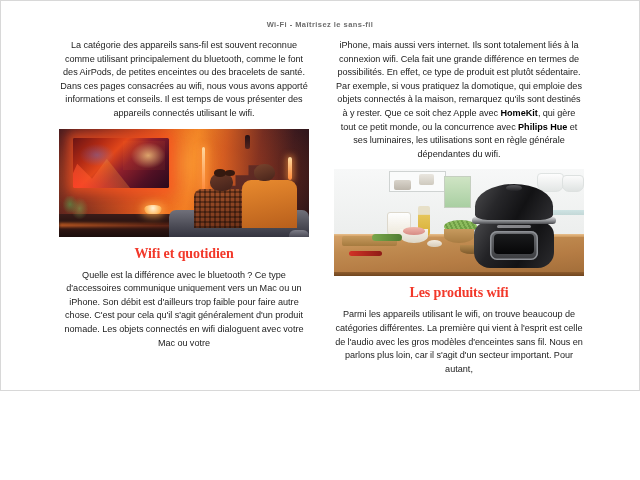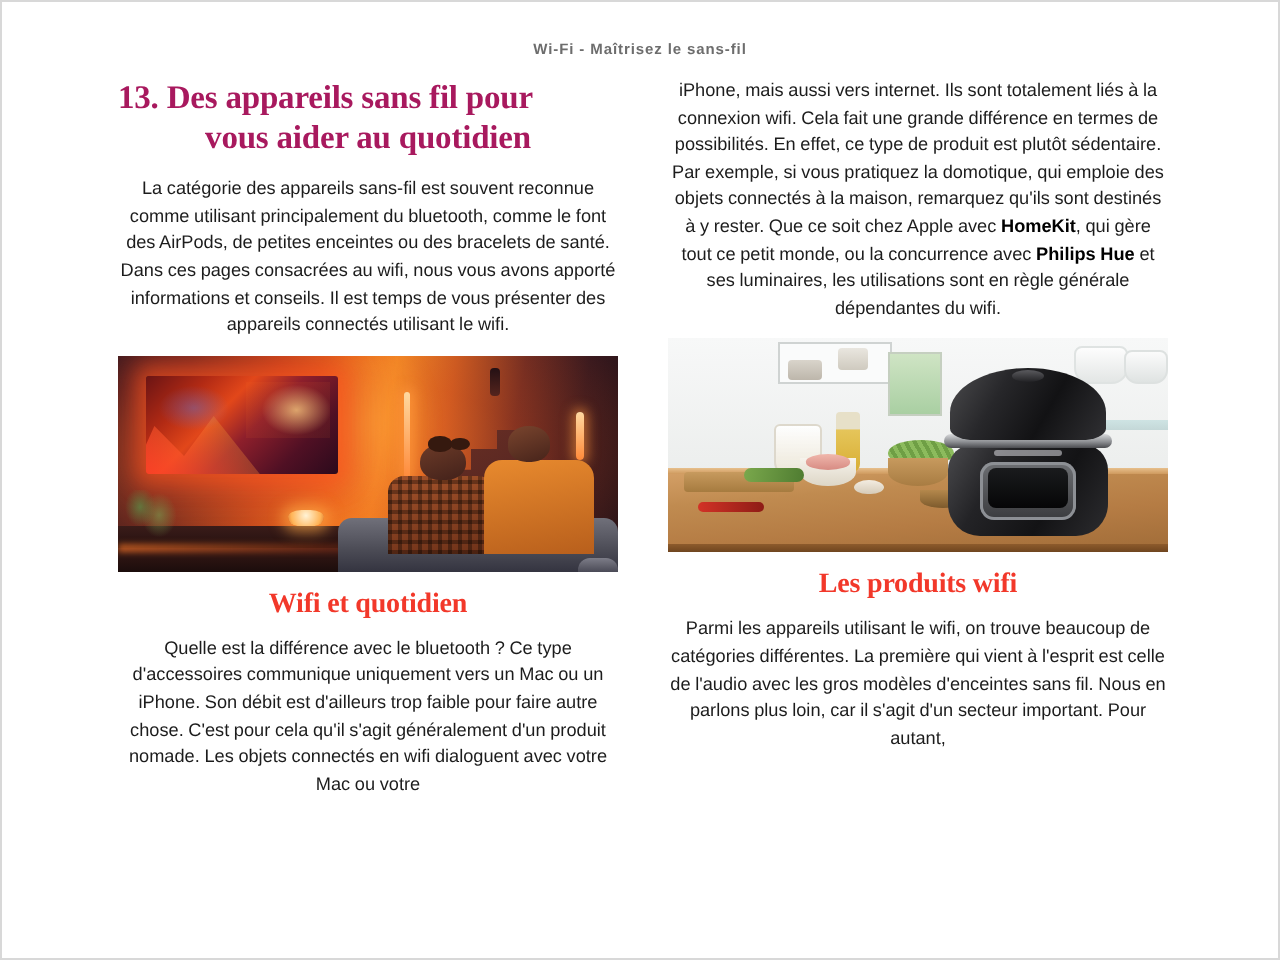--- a/index.html
+++ b/index.html
@@ -13,21 +13,21 @@
     overflow: hidden;
     font-family: "Liberation Sans", sans-serif;
     -webkit-font-smoothing: antialiased;
   }
 
   
   .page {
     position: relative;
     box-sizing: border-box;
     width: 640px;
-    height: 480px;
+    height: 391px;
     background: #ffffff;
     border: 1px solid #d8d8d8;
     padding: 0;
   }
 
   
   .running-head {
     position: absolute;
     top: 19px;
     left: 0;
@@ -646,24 +646,20 @@
 <body>
 
 <div class="page">
 
   <div class="running-head">Wi-Fi - Maîtrisez le sans-fil</div>
 
   <div class="columns">
 
     <div class="col">
 
-      <h1 class="chapter-title">
-        <span class="ln ln1">13. Des appareils sans fil pour</span>
-        <span class="ln ln2">vous aider au quotidien</span>
-      </h1>
 
       <p class="body">La catégorie des appareils sans-fil est souvent reconnue comme utilisant principalement du bluetooth, comme le font des AirPods, de petites enceintes ou des bracelets de santé. Dans ces pages consacrées au wifi, nous vous avons apporté informations et conseils. Il est temps de vous présenter des appareils connectés utilisant le wifi.</p>
 
       <div class="figure left-fig">
         <div class="tvroom">
           <div class="wall-glow"></div>
           <div class="stairs"></div>
           <div class="pendant"></div>
           <div class="strip"></div>
           <div class="strip2"></div>

